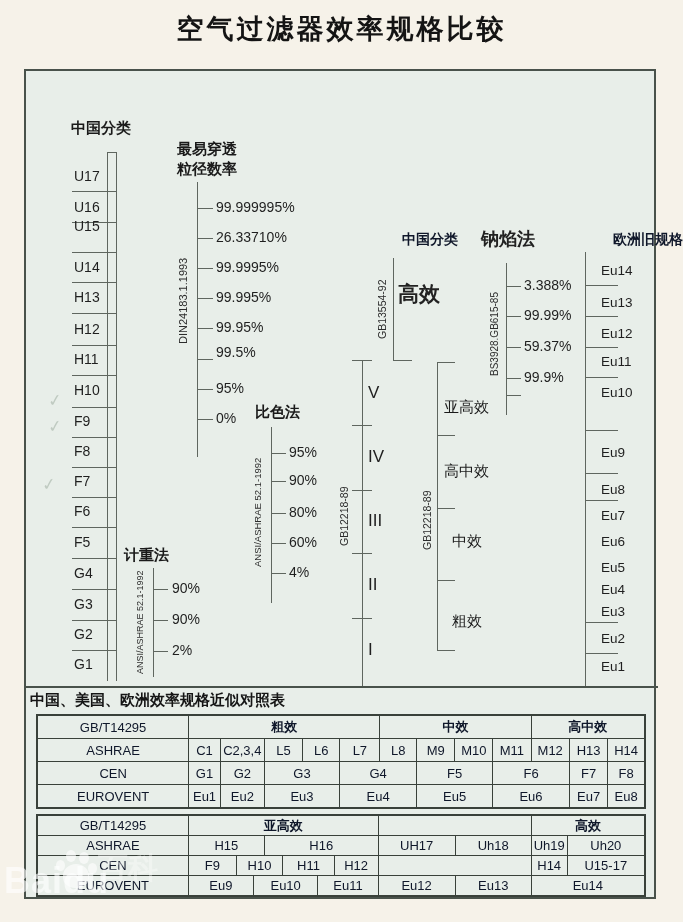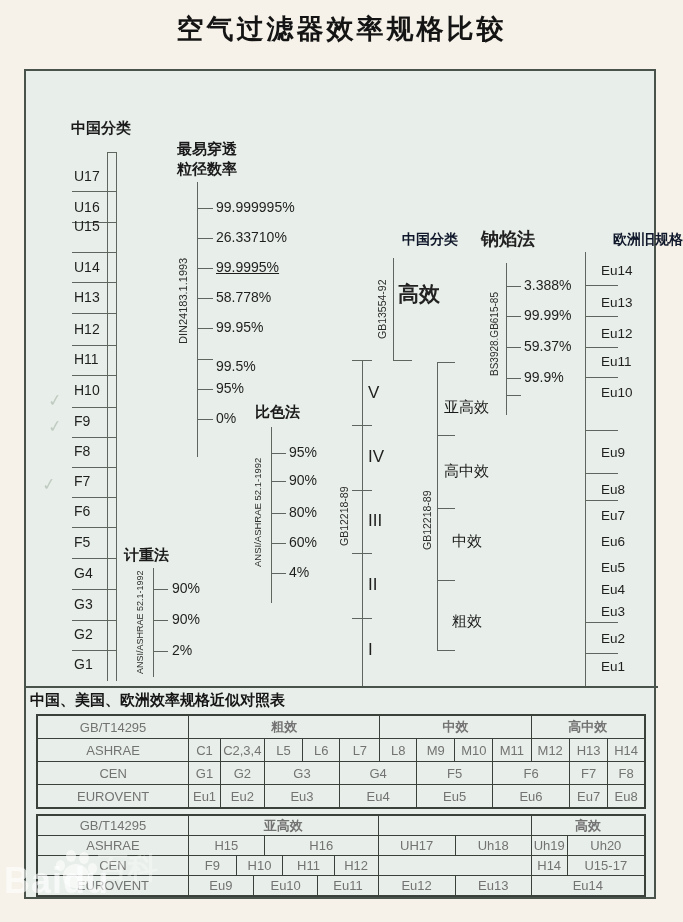--- a/index.html
+++ b/index.html
@@ -18,21 +18,21 @@
   .lbl{font-size:14px;white-space:nowrap;color:#1f1f1f;}
   .sec{font-size:15px;font-weight:bold;white-space:nowrap;color:#1a1a1a;}
   .sec2{font-size:14px;font-weight:bold;white-space:nowrap;color:#0f172a;margin-left:41px;}
   .rot{writing-mode:vertical-rl;transform:rotate(180deg);text-align:center;white-space:nowrap;color:#2c2c2c;line-height:14px;}
   .ladder{border-left:1.5px solid #5f665f;border-right:1.5px solid #5f665f;border-top:1.4px solid #5f665f;}
   .eu{font-size:13.5px;white-space:nowrap;color:#1f1f1f;}
   .roman{font-size:17px;color:#1f1f1f;}
   .grade{font-size:15px;white-space:nowrap;color:#1a1a1a;}
   .chk{font-size:17px;color:rgba(125,145,130,.38);transform:rotate(-8deg);}
   .cap{font-size:15px;font-weight:bold;white-space:nowrap;color:#151515;}
-  table.cmp{border-collapse:collapse;table-layout:fixed;width:100%;font-size:13px;color:#737373;}
+  table.cmp{border-collapse:collapse;table-layout:fixed;width:100%;font-size:13px;color:#0f172a;}
   table.cmp{border:2px solid #39413a;}
   table.cmp td{border:1.2px solid #39413a;text-align:center;padding:0 1px;overflow:hidden;white-space:nowrap;}
   #t1 td{height:22px;} #t2 td{height:19px;}
   .wm{color:rgba(255,255,255,.62);font-weight:bold;}
   .paw-pad{background:rgba(255,255,255,.6);border-radius:50% 50% 45% 45%;}
   .paw-toe{background:rgba(255,255,255,.6);border-radius:50%;}
 </style>
 </head>
 <body>
 
@@ -90,24 +90,24 @@
 <div class="a tick" style="left:197px;top:208px;width:16px;"></div>
 <div class="a tick" style="left:197px;top:238px;width:16px;"></div>
 <div class="a tick" style="left:197px;top:268px;width:16px;"></div>
 <div class="a tick" style="left:197px;top:298px;width:16px;"></div>
 <div class="a tick" style="left:197px;top:328px;width:16px;"></div>
 <div class="a tick" style="left:197px;top:359px;width:16px;"></div>
 <div class="a tick" style="left:197px;top:389px;width:16px;"></div>
 <div class="a tick" style="left:197px;top:419px;width:16px;"></div>
 <div class="a lbl" style="left:216px;top:199px;">99.999995%</div>
 <div class="a lbl" style="left:216px;top:229px;">26.33710%</div>
-<div class="a lbl" style="left:216px;top:259px;text-decoration:underline;">99.9995%</div>
-<div class="a lbl" style="left:216px;top:289px;">58.778%</div>
+<div class="a lbl" style="left:216px;top:259px;">99.9995%</div>
+<div class="a lbl" style="left:216px;top:289px;">99.995%</div>
 <div class="a lbl" style="left:216px;top:319px;">99.95%</div>
-<div class="a lbl" style="left:216px;top:358px;">99.5%</div>
+<div class="a lbl" style="left:216px;top:344px;">99.5%</div>
 <div class="a lbl" style="left:216px;top:380px;">95%</div>
 <div class="a lbl" style="left:216px;top:410px;">0%</div>
 
 <div class="a sec" style="left:255px;top:403px;">比色法</div>
 <div class="a vline" style="left:271px;top:427px;height:176px;"></div>
 <div class="a rot" style="left:251px;top:448px;width:14px;height:128px;font-size:9.5px;">ANSI/ASHRAE 52.1-1992</div>
 <div class="a tick" style="left:271px;top:453px;width:15px;"></div>
 <div class="a tick" style="left:271px;top:481px;width:15px;"></div>
 <div class="a tick" style="left:271px;top:513px;width:15px;"></div>
 <div class="a tick" style="left:271px;top:543px;width:15px;"></div>

